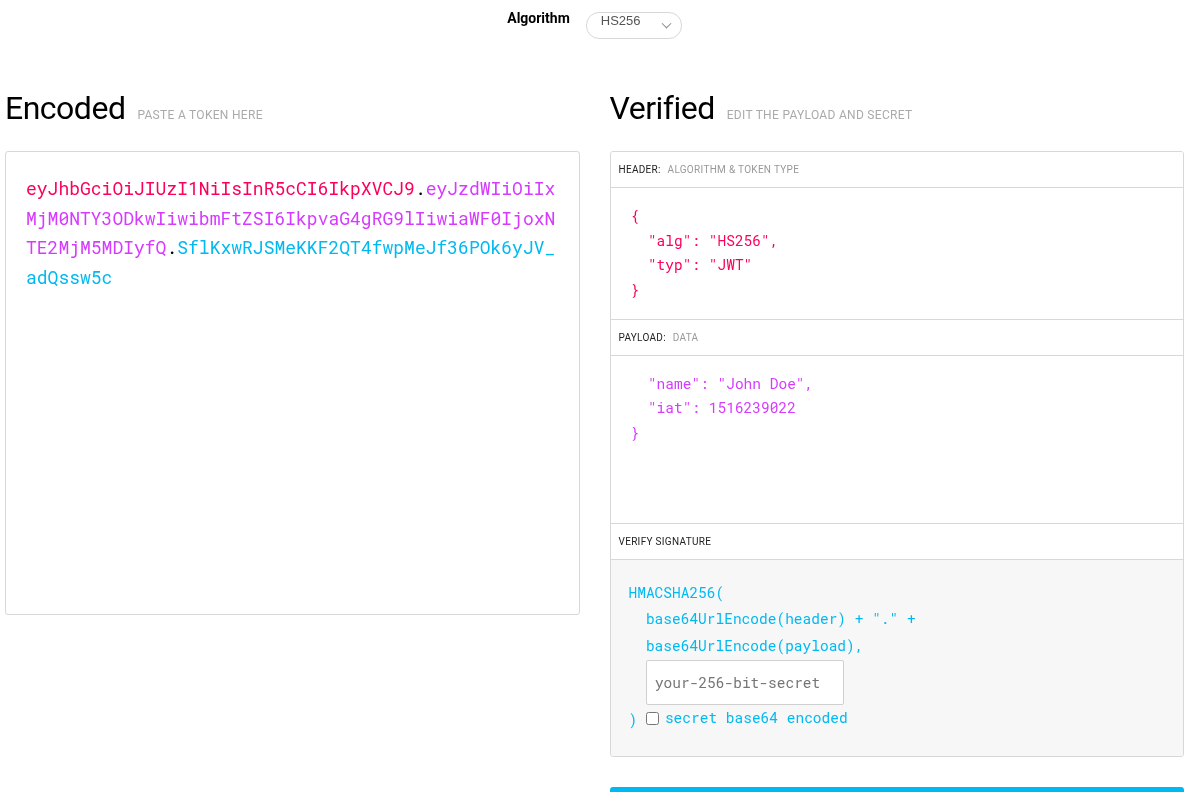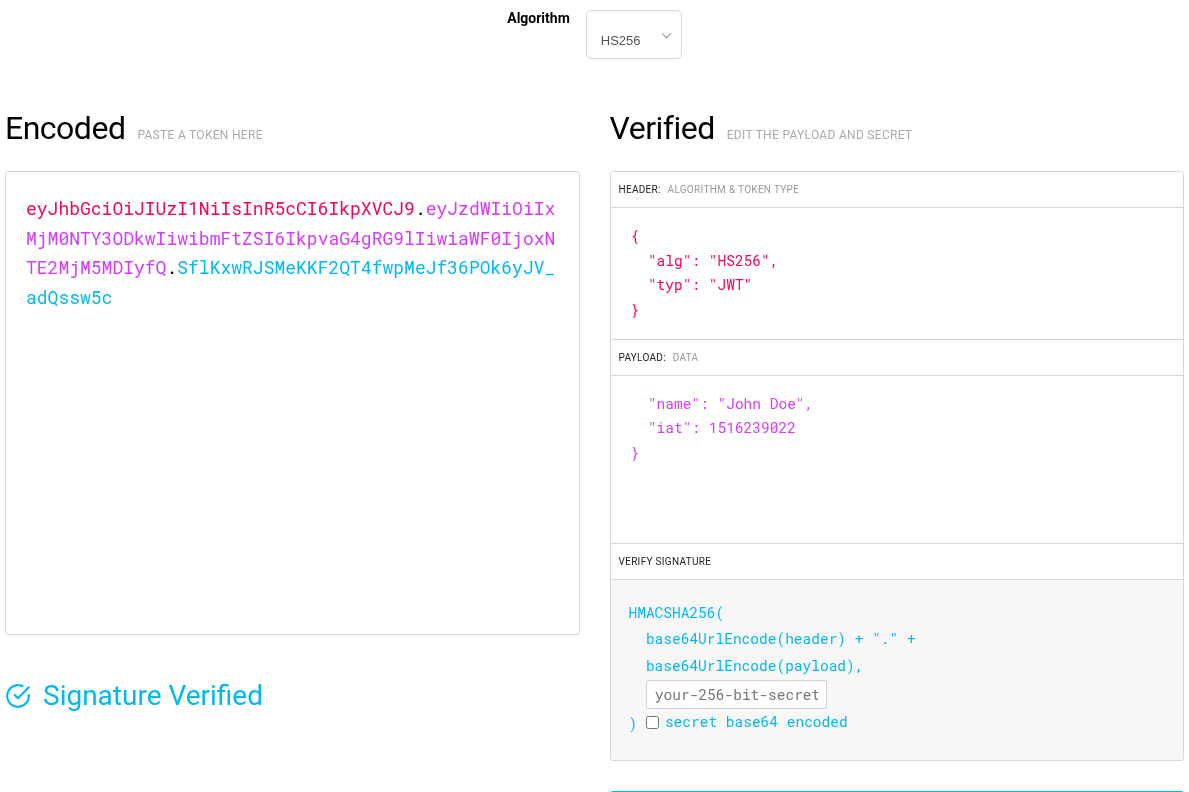--- a/index.html
+++ b/index.html
@@ -21,22 +21,22 @@
     }
     .algorithm-label {
       font-weight: 700;
       font-size: 14px;
       color: #000;
     }
     .algorithm-select {
       appearance: none;
       -webkit-appearance: none;
       border: 1px solid #d8d8d8;
-      border-radius: 5px;
-      padding: 22px 40px 10px 14px;
+      border-radius: 13px;
+      padding: 0 40px 10px 14px;
       font-size: 13px;
       color: #555;
       background: #fff;
       cursor: pointer;
       position: relative;
     }
     .select-wrap {
       position: relative;
       display: inline-block;
     }
@@ -129,23 +129,23 @@
       padding: 20px 18px 22px 18px;
       font-size: 14.5px;
       line-height: 1.85;
     }
     .secret-input {
       font-family: "Roboto Mono", "Courier New", monospace;
       font-size: 14.5px;
       color: #00b9f1;
       border: 1px solid #d0d0d0;
       border-radius: 2px;
-      padding: 4px 8px;
-      background: #fff;
-      width: 181px;
+      padding: 12px 8px;
+      background: #fff;
+      width: 198px;
     }
     .secret-checkbox-row {
       display: inline-flex;
       align-items: center;
       gap: 6px;
     }
     .secret-checkbox {
       width: 13px;
       height: 13px;
       cursor: pointer;
@@ -192,27 +192,20 @@
 
 <div class="columns">
 
   <div class="col">
     <div class="col-header">
       <span class="col-title">Encoded</span>
       <span class="col-subtitle">PASTE A TOKEN HERE</span>
     </div>
     <div class="encoded-box"><span class="tok-header">eyJhbGciOiJIUzI1NiIsInR5cCI6IkpXVCJ9</span><span class="tok-dot">.</span><span class="tok-payload">eyJzdWIiOiIxMjM0NTY3ODkwIiwibmFtZSI6IkpvaG4gRG9lIiwiaWF0IjoxNTE2MjM5MDIyfQ</span><span class="tok-dot">.</span><span class="tok-sig">SflKxwRJSMeKKF2QT4fwpMeJf36POk6yJV_adQssw5c</span></div>
 
-    <div class="sig-status">
-      <svg viewBox="0 0 24 24" fill="none" stroke="#00b9f1" stroke-width="2" stroke-linecap="round" stroke-linejoin="round">
-        <path d="M22 11.08V12a10 10 0 1 1-5.93-9.14"></path>
-        <polyline points="22 4 12 14.01 9 11.01"></polyline>
-      </svg>
-      <span>Signature Verified</span>
-    </div>
   </div>
 
   <div class="col">
     <div class="col-header">
       <span class="col-title">Verified</span>
       <span class="col-subtitle">EDIT THE PAYLOAD AND SECRET</span>
     </div>
 
     <div class="decoded-box">
 

